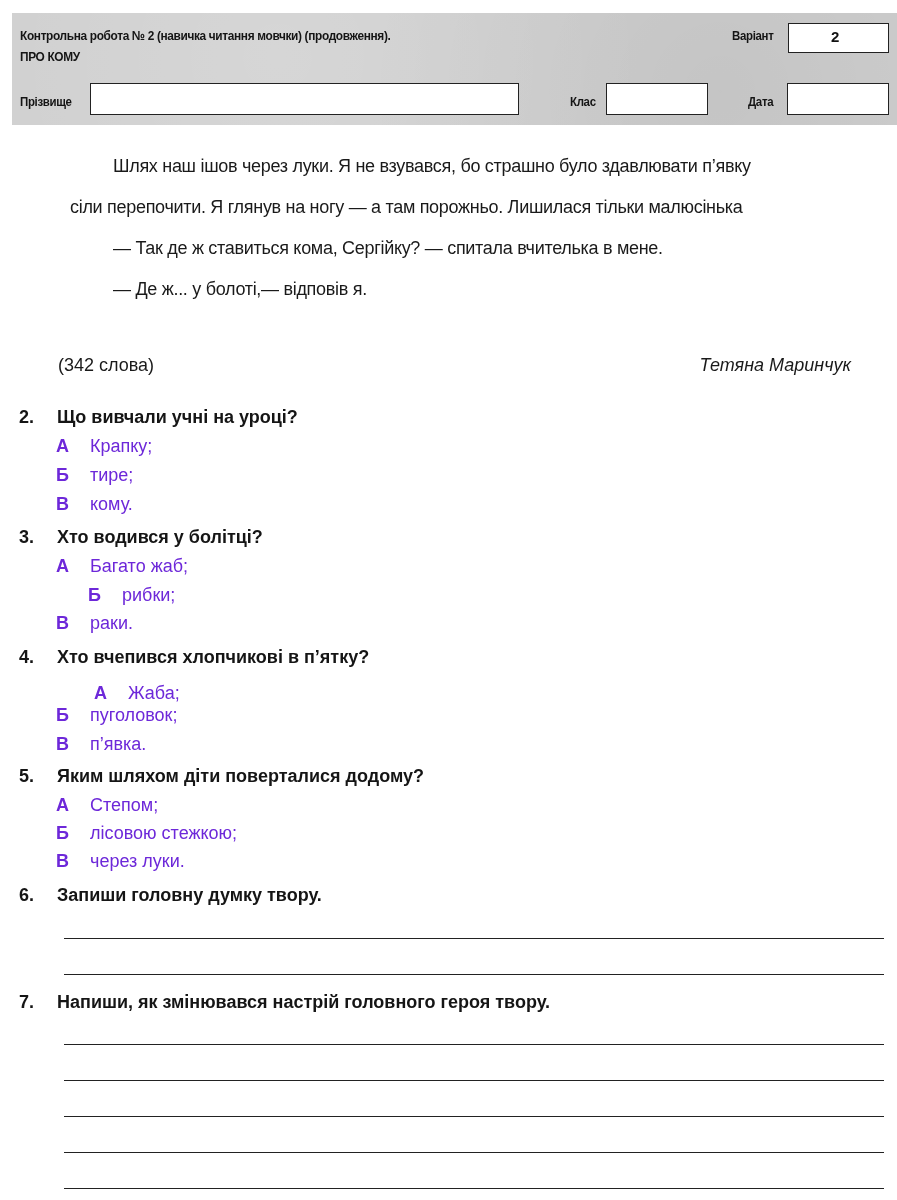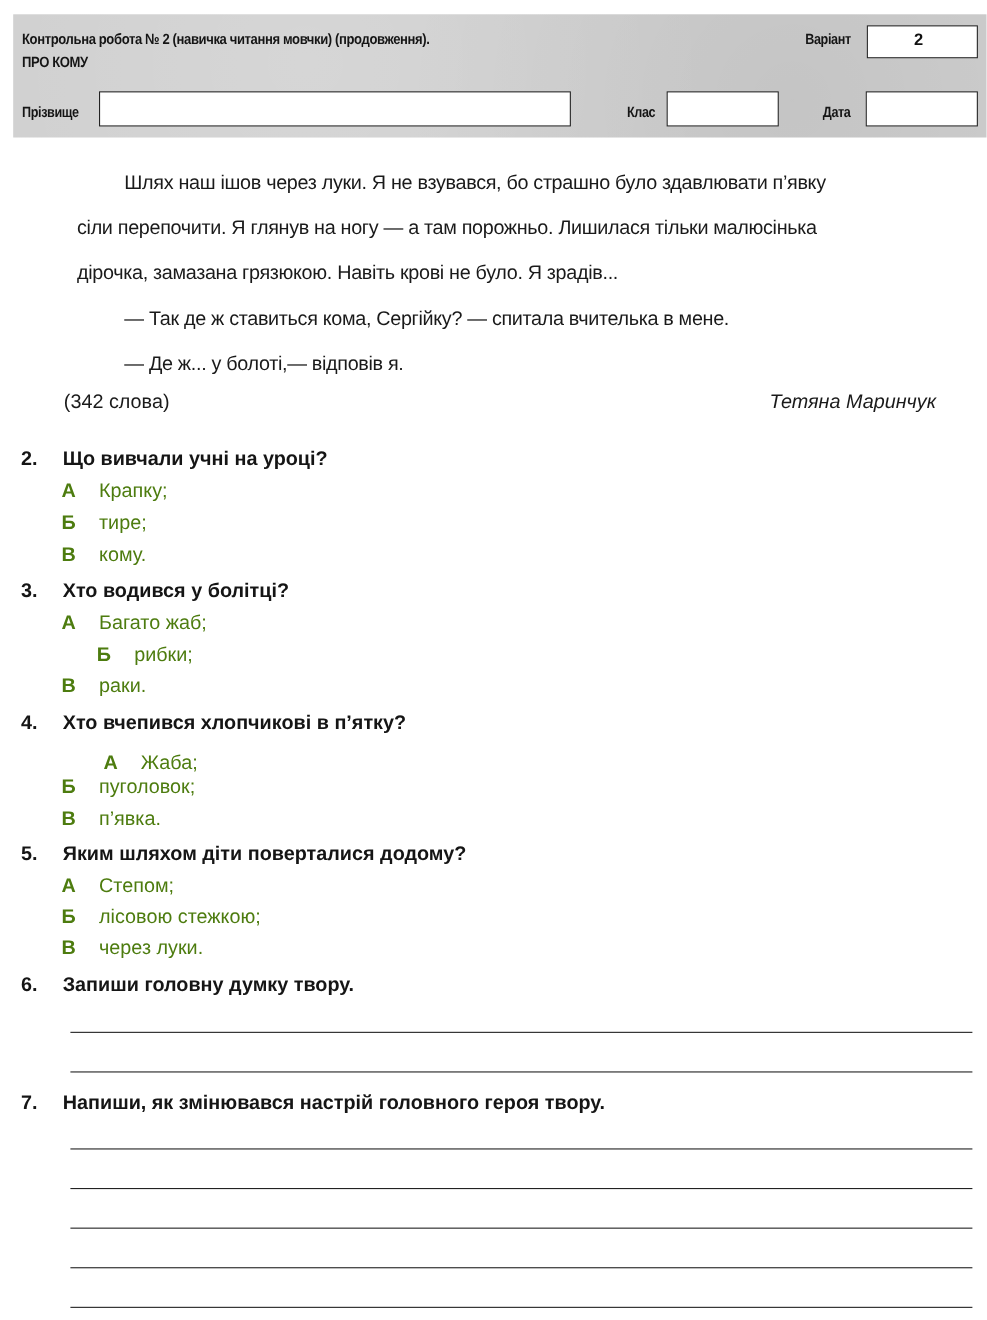--- a/index.html
+++ b/index.html
@@ -115,21 +115,21 @@
       white-space: nowrap;
     }
     .question .qnum {
       display: inline-block;
       width: 38px;
     }
     .option {
       position: absolute;
       left: 56px;
       font-size: 18px;
-      color: #4d7c0f;
+      color: #6d28d9;
       white-space: nowrap;
     }
     .option .letter {
       display: inline-block;
       width: 34px;
       font-weight: bold;
     }
     .answer-line {
       position: absolute;
       left: 64px;
@@ -156,21 +156,20 @@
 
 <div class="hdr-label" style="left:570px; top:94px;">Клас</div>
 <div class="hdr-box" style="left:606px; top:83px; width:102px; height:32px;"></div>
 
 <div class="hdr-label" style="left:748px; top:94px;">Дата</div>
 <div class="hdr-box" style="left:787px; top:83px; width:102px; height:32px;"></div>
 
 <div class="story">
   <p class="indent">Шлях наш ішов через луки. Я не взувався, бо страшно було здавлювати п’явку</p>
   <p>сіли перепочити. Я глянув на ногу — а там порожньо. Лишилася тільки малюсінька</p>
-  <p>дірочка, замазана грязюкою. Навіть крові не було. Я зрадів...</p>
   <p class="indent">— Так де ж ставиться кома, Сергійку? — спитала вчителька в мене.</p>
   <p class="indent">— Де ж... у болоті,— відповів я.</p>
 </div>
 
 <div class="wordcount">(342 слова)</div>
 <div class="author">Тетяна Маринчук</div>
 
 <div class="question" style="top:407px;">
   <span class="qnum">2.</span><span>Що вивчали учні на уроці?</span>
 </div>

